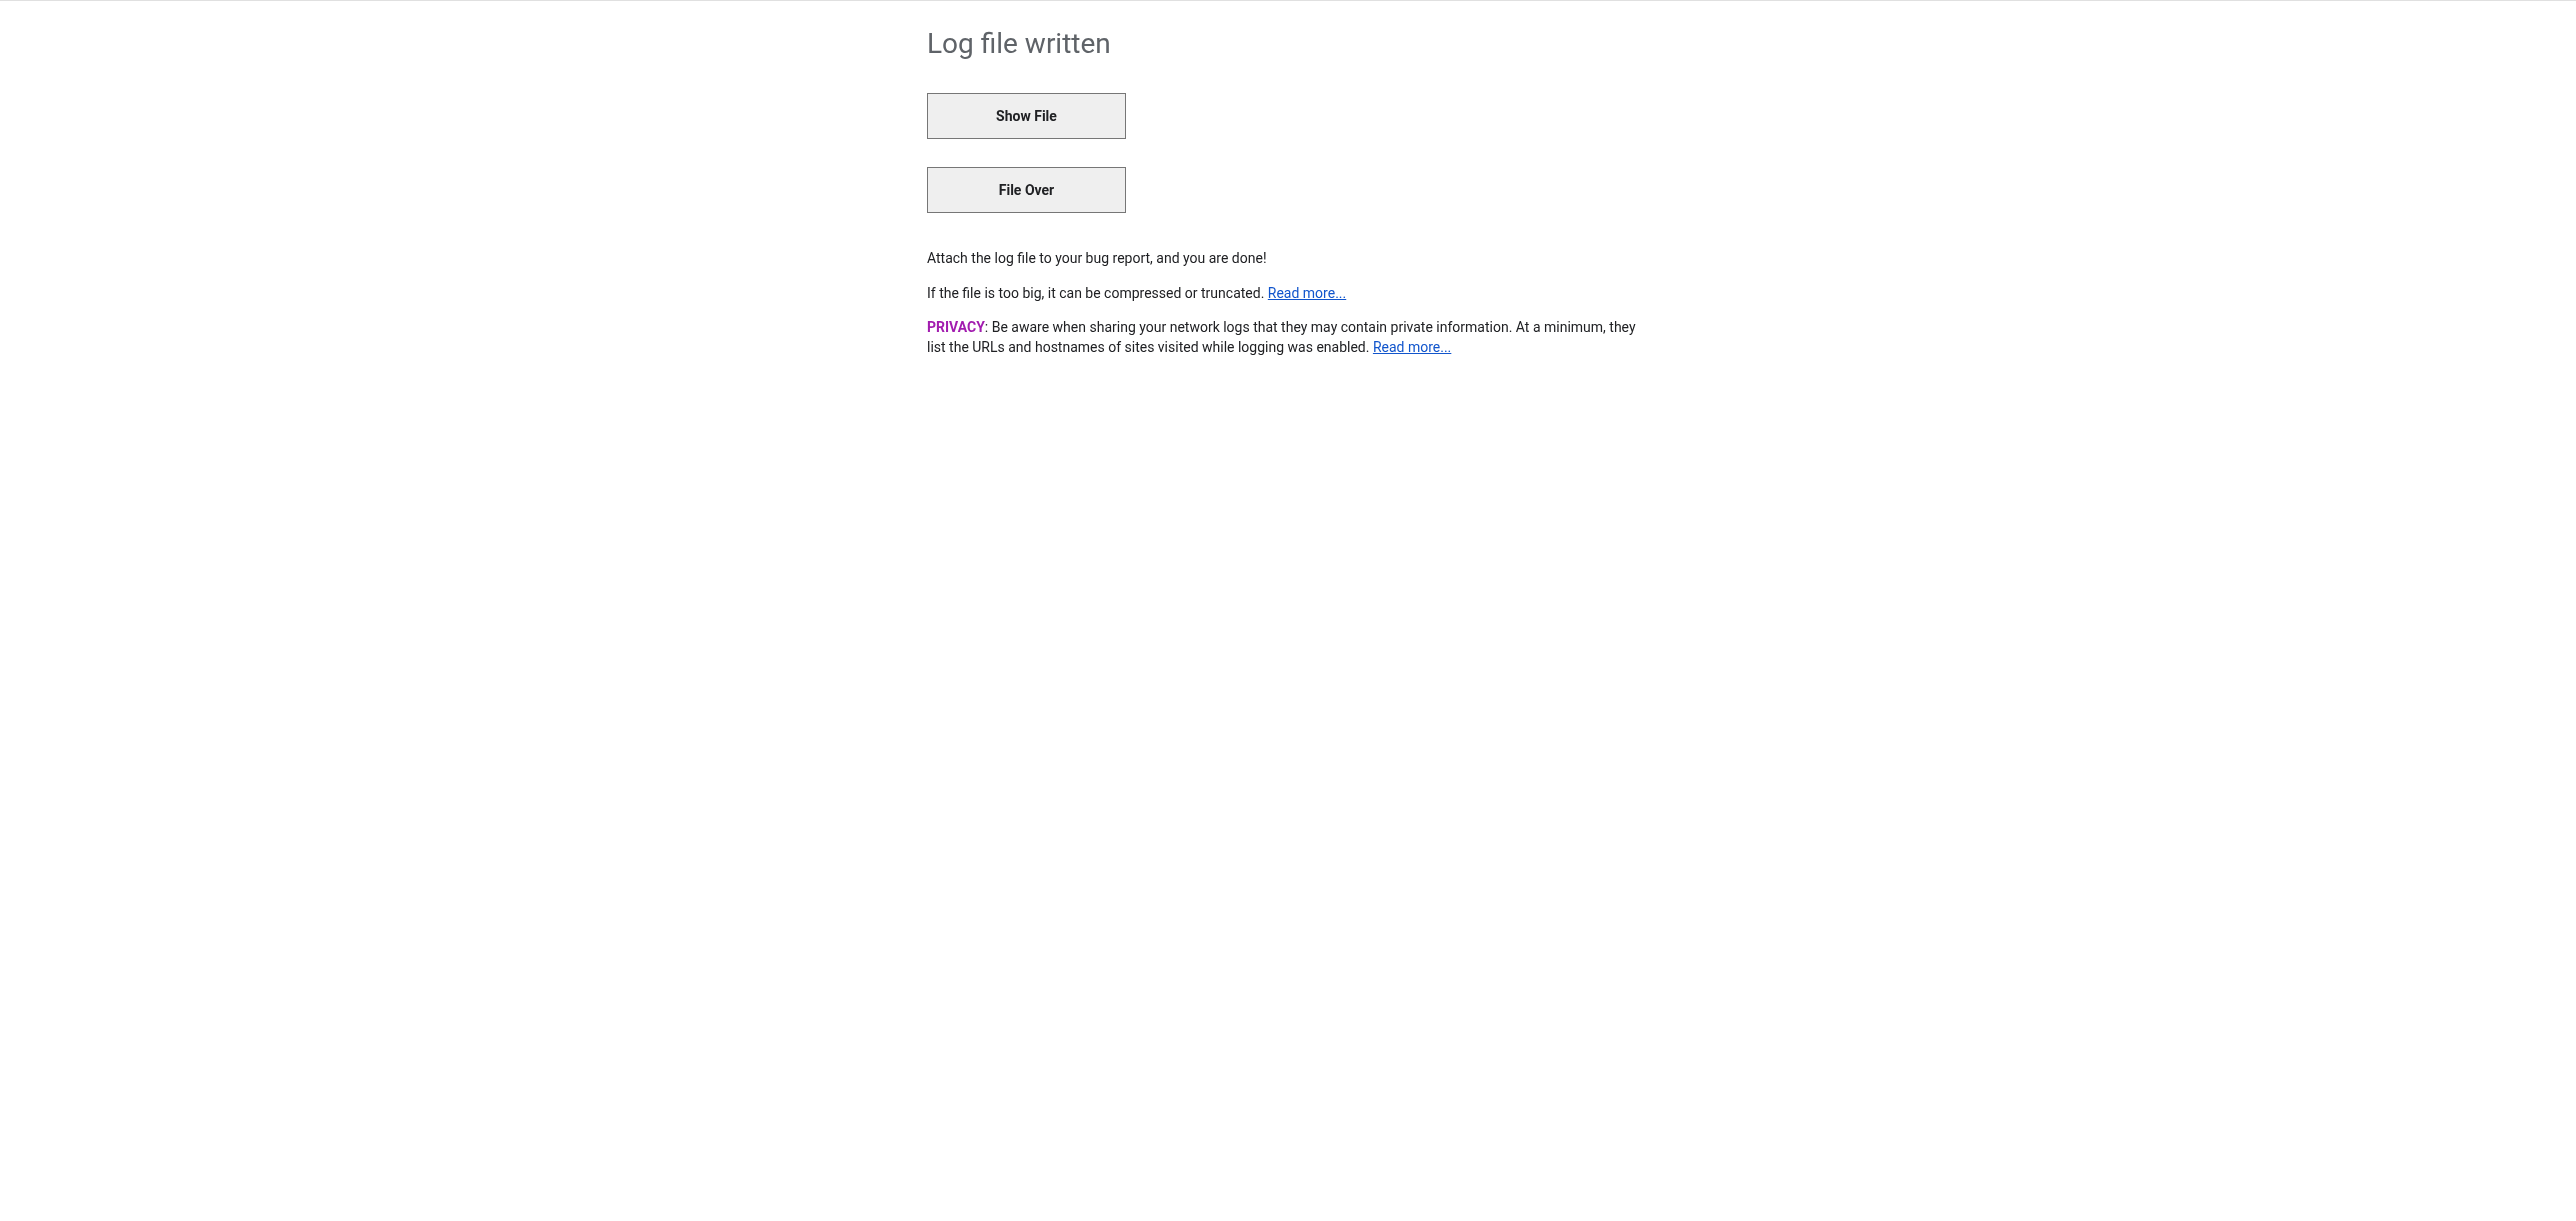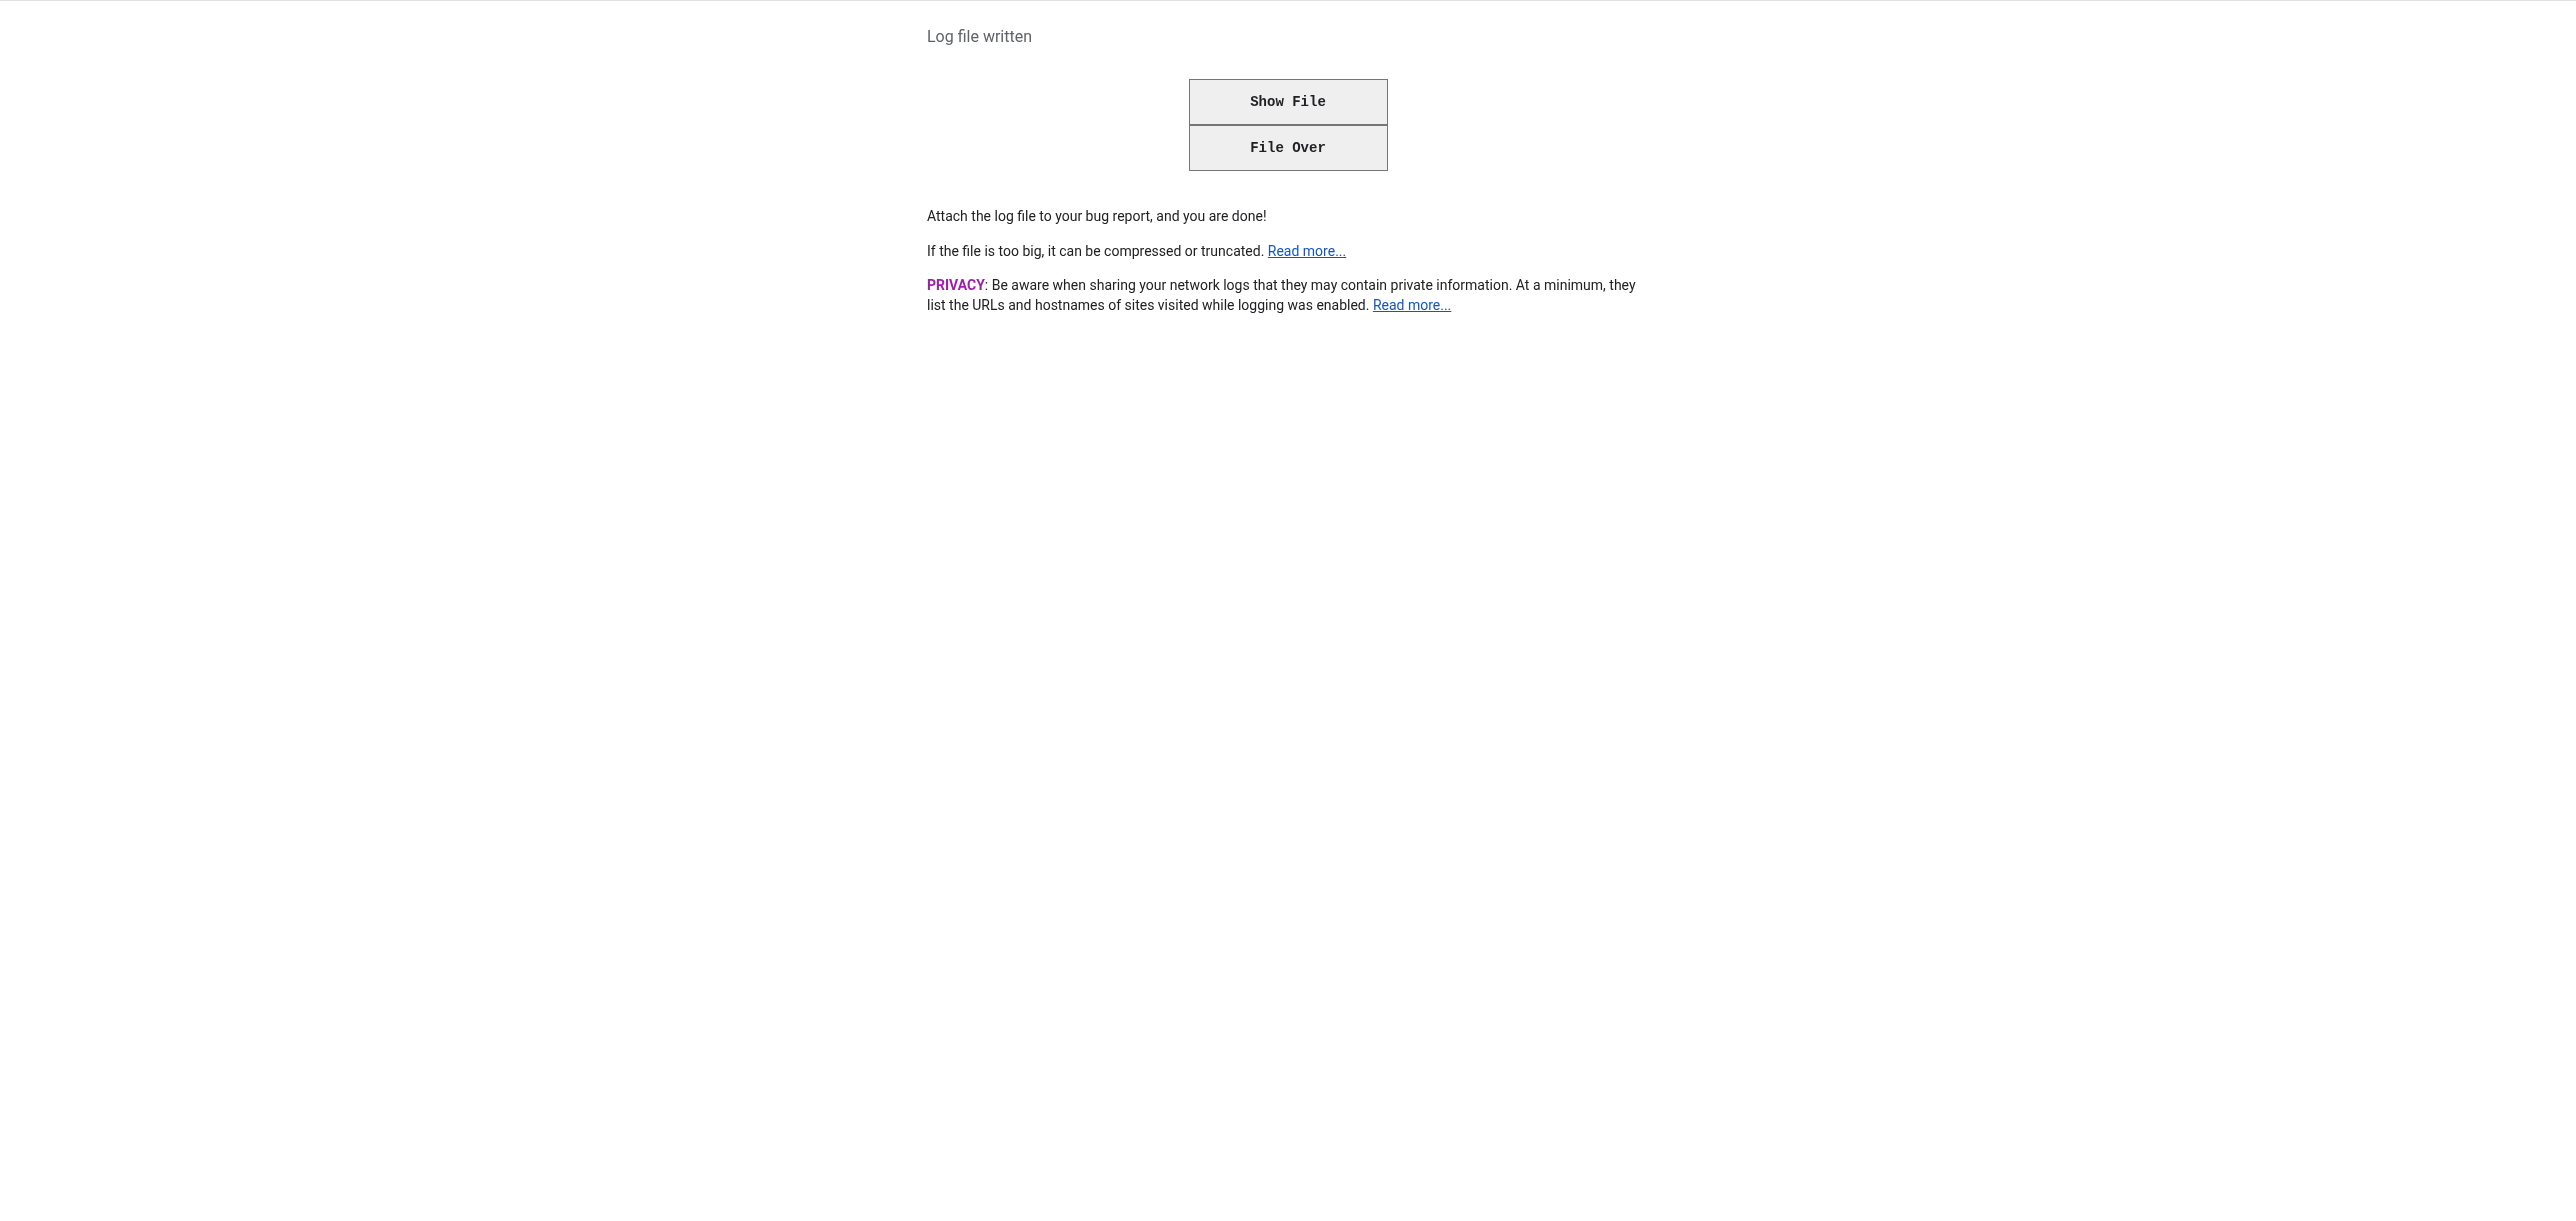--- a/index.html
+++ b/index.html
@@ -13,32 +13,30 @@
       color: #202124;
       background: #fff;
       border-top: 0.9px solid #e0e0e0;
     }
     .container {
       max-width: 722px;
       margin: 0 auto;
       padding: 26px 0 0 0;
     }
     h1.page-title {
-      font-size: 16px;
+      font-size: 28px;
       font-weight: 400;
       color: #5f6368;
       margin-bottom: 33px;
     }
     .button-stack {
       display: flex;
       flex-direction: column;
-      align-items: center;
-      gap: 0;
+      gap: 28px;
       margin-bottom: 35px;
-      font-family: Liberation Mono, monospace;
     }
     .action-button {
       width: 199px;
       height: 46px;
       background: #efefef;
       border: 0.9px solid #767676;
       font-size: 14px;
       font-weight: 700;
       color: #202124;
       cursor: pointer;

